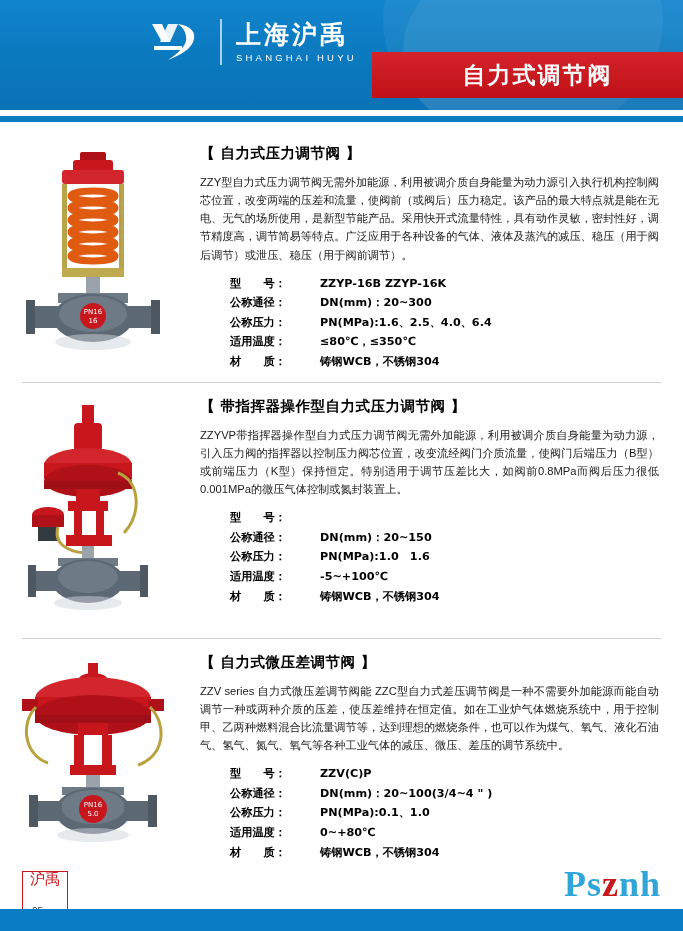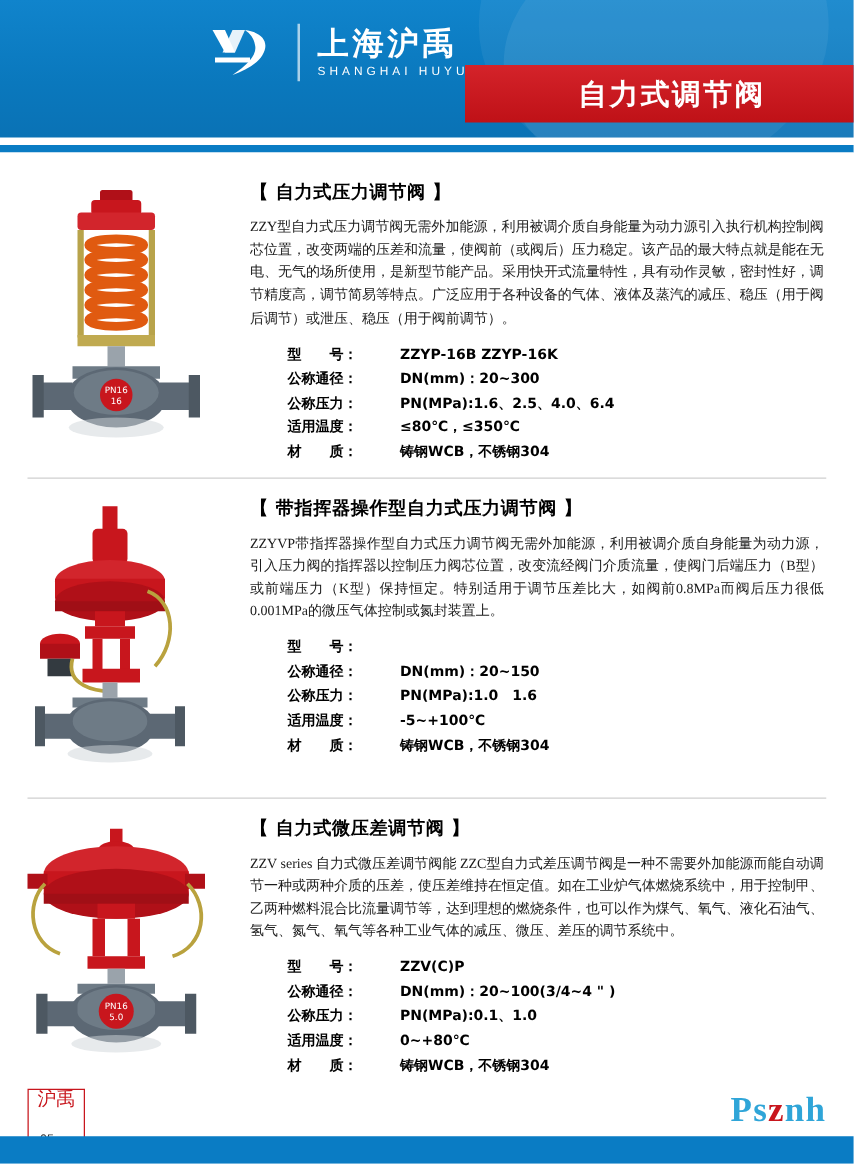--- a/index.html
+++ b/index.html
@@ -33,21 +33,21 @@
   }
   .header .wave2 {
     position: absolute;
     right: 20px; top: -100px;
     width: 280px; height: 240px;
     border-radius: 50%;
     background: rgba(255,255,255,0.06);
   }
   .logo-block {
     position: absolute;
-    left: 166px; top: 18px;
+    left: 148px; top: 18px;
     display: flex; align-items: center; gap: 14px;
   }
   .logo-mark {
     width: 58px; height: 48px;
     position: relative;
   }
   .logo-sep {
     width: 2px; height: 46px;
     background: rgba(255,255,255,0.65);
   }
@@ -100,21 +100,21 @@
     font-weight: bold;
     font-family: "DejaVu Sans", sans-serif;
     letter-spacing: 0.5px;
     margin-bottom: 10px;
   }
   .prod-desc {
     font-size: 11.2px;
     line-height: 1.62;
     color: #1a1a1a;
     text-align: justify;
-    font-family: Liberation Serif, serif;
+    font-family: Liberation Sans, sans-serif;
     margin-bottom: 10px;
   }
   .specs { font-size: 11.2px; font-family: "DejaVu Sans", sans-serif; color: #000; }
   .spec-row { display: flex; line-height: 1.75; }
   .spec-label {
     width: 78px; flex: 0 0 78px; font-weight: bold; color: #000;
     letter-spacing: 0px;
     margin-left: 30px;
   }
   .spec-val { font-weight: bold; color: #000; margin-left: 12px; }
@@ -140,21 +140,21 @@
     text-align: center;
     line-height: 1.0;
     padding-top: 0;
   }
   .page-num {
     position: absolute; left: 32px; bottom: 14px;
     font-size: 10px; color: #333; font-family: "Liberation Sans", sans-serif;
   }
   .watermark {
     position: absolute; right: 22px; bottom: 26px;
-    font-size: 28px; font-weight: bold;
+    font-size: 36px; font-weight: bold;
     font-family: "Liberation Serif", serif;
     letter-spacing: 1px;
   }
   .watermark .p { color: #2fa5d8; }
   .watermark .s { color: #2fa5d8; }
   .watermark .z { color: #c8161d; }
   .watermark .n { color: #2fa5d8; }
   .watermark .h { color: #2fa5d8; }
 
   

